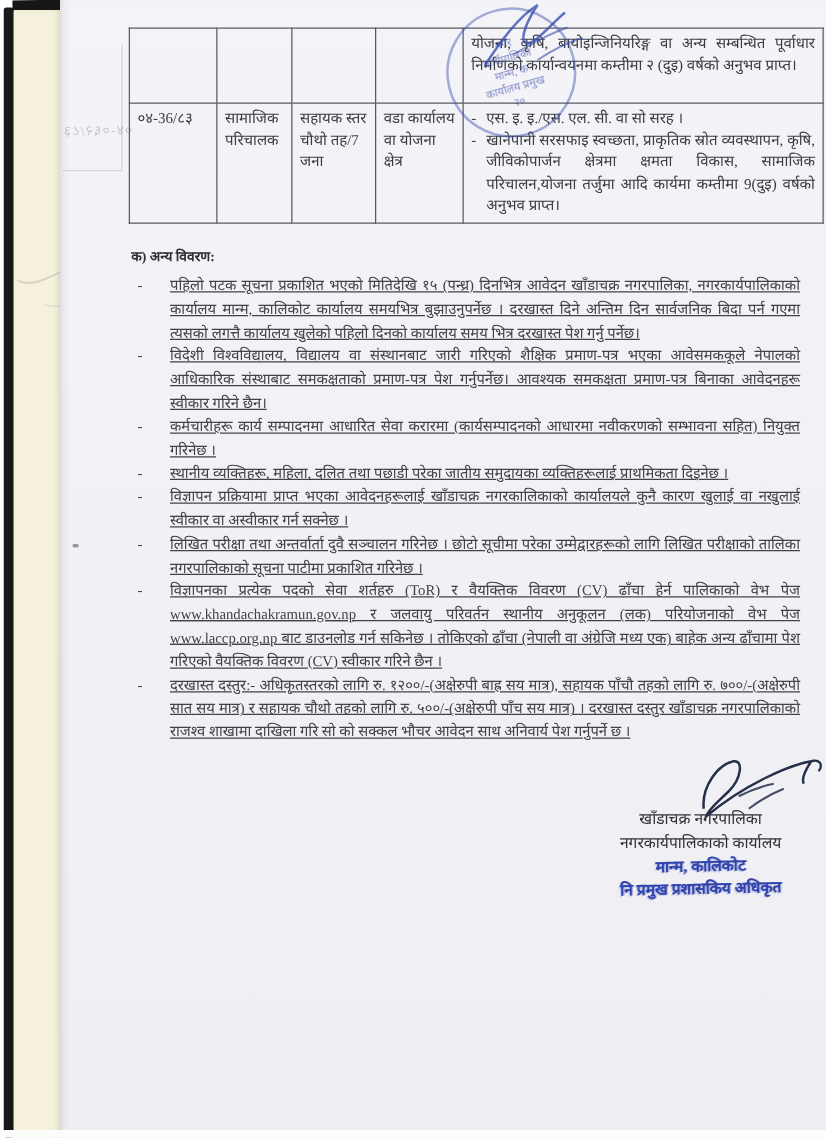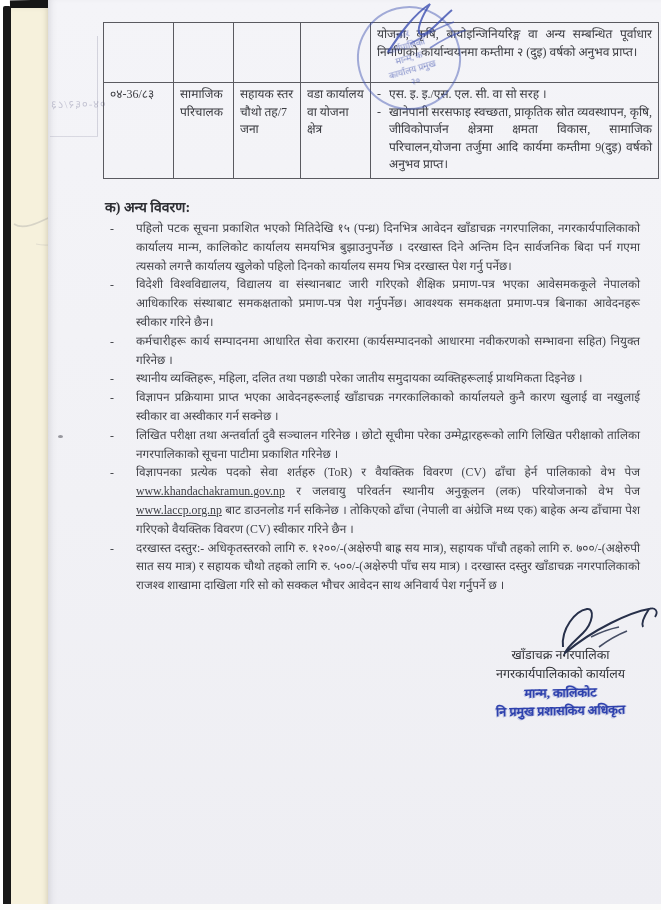--- a/index.html
+++ b/index.html
@@ -31,25 +31,25 @@
   
   .doc-table{position:absolute;left:55px;top:22px;width:556px;border-collapse:collapse;table-layout:fixed;}
   .doc-table td{border:1px solid #5a5a60;vertical-align:top;padding:3px 6px 4px 6px;
     font-size:12px;line-height:17.5px;color:#3a3b40;}
   .doc-table tr.r1 td{height:52px;}
   .qual-item{display:flex;gap:8px;text-align:justify;}
   .qual-item .dash{flex:0 0 auto;}
   .cont-text{text-align:justify;}
 
   
-  .heading{position:absolute;left:57px;top:197px;font-size:14px;font-weight:bold;color:#2e2f34;}
+  .heading{position:absolute;left:57px;top:197px;font-size:11px;font-weight:bold;color:#2e2f34;}
   .bullets{position:absolute;left:62px;top:219px;width:530px;font-size:11.8px;line-height:18.8px;color:#414248;}
   .bullet{display:flex;gap:12px;}
   .bullet .dash{flex:0 0 14px;text-align:left;}
-  .bullet .btext{flex:1;text-align:justify;}
+  .bullet .btext{flex:1;text-align:justify;text-decoration:underline;}
   .u{text-decoration:underline;}
 
   
   .stamp-top{position:absolute;left:305px;top:2px;width:112px;height:112px;z-index:5;pointer-events:none;}
   .stamp-circle{position:absolute;inset:4px;border:2px solid rgba(60,79,176,.45);border-radius:50%;
     transform:rotate(-14deg);}
   .stamp-lines{position:absolute;inset:0;display:flex;flex-direction:column;align-items:center;justify-content:center;
     transform:rotate(-16deg);color:rgba(54,72,170,.62);font-size:9px;line-height:12px;text-align:center;
     filter:blur(.3px);}
   .scribble-top{position:absolute;left:322px;top:0;z-index:6;}

